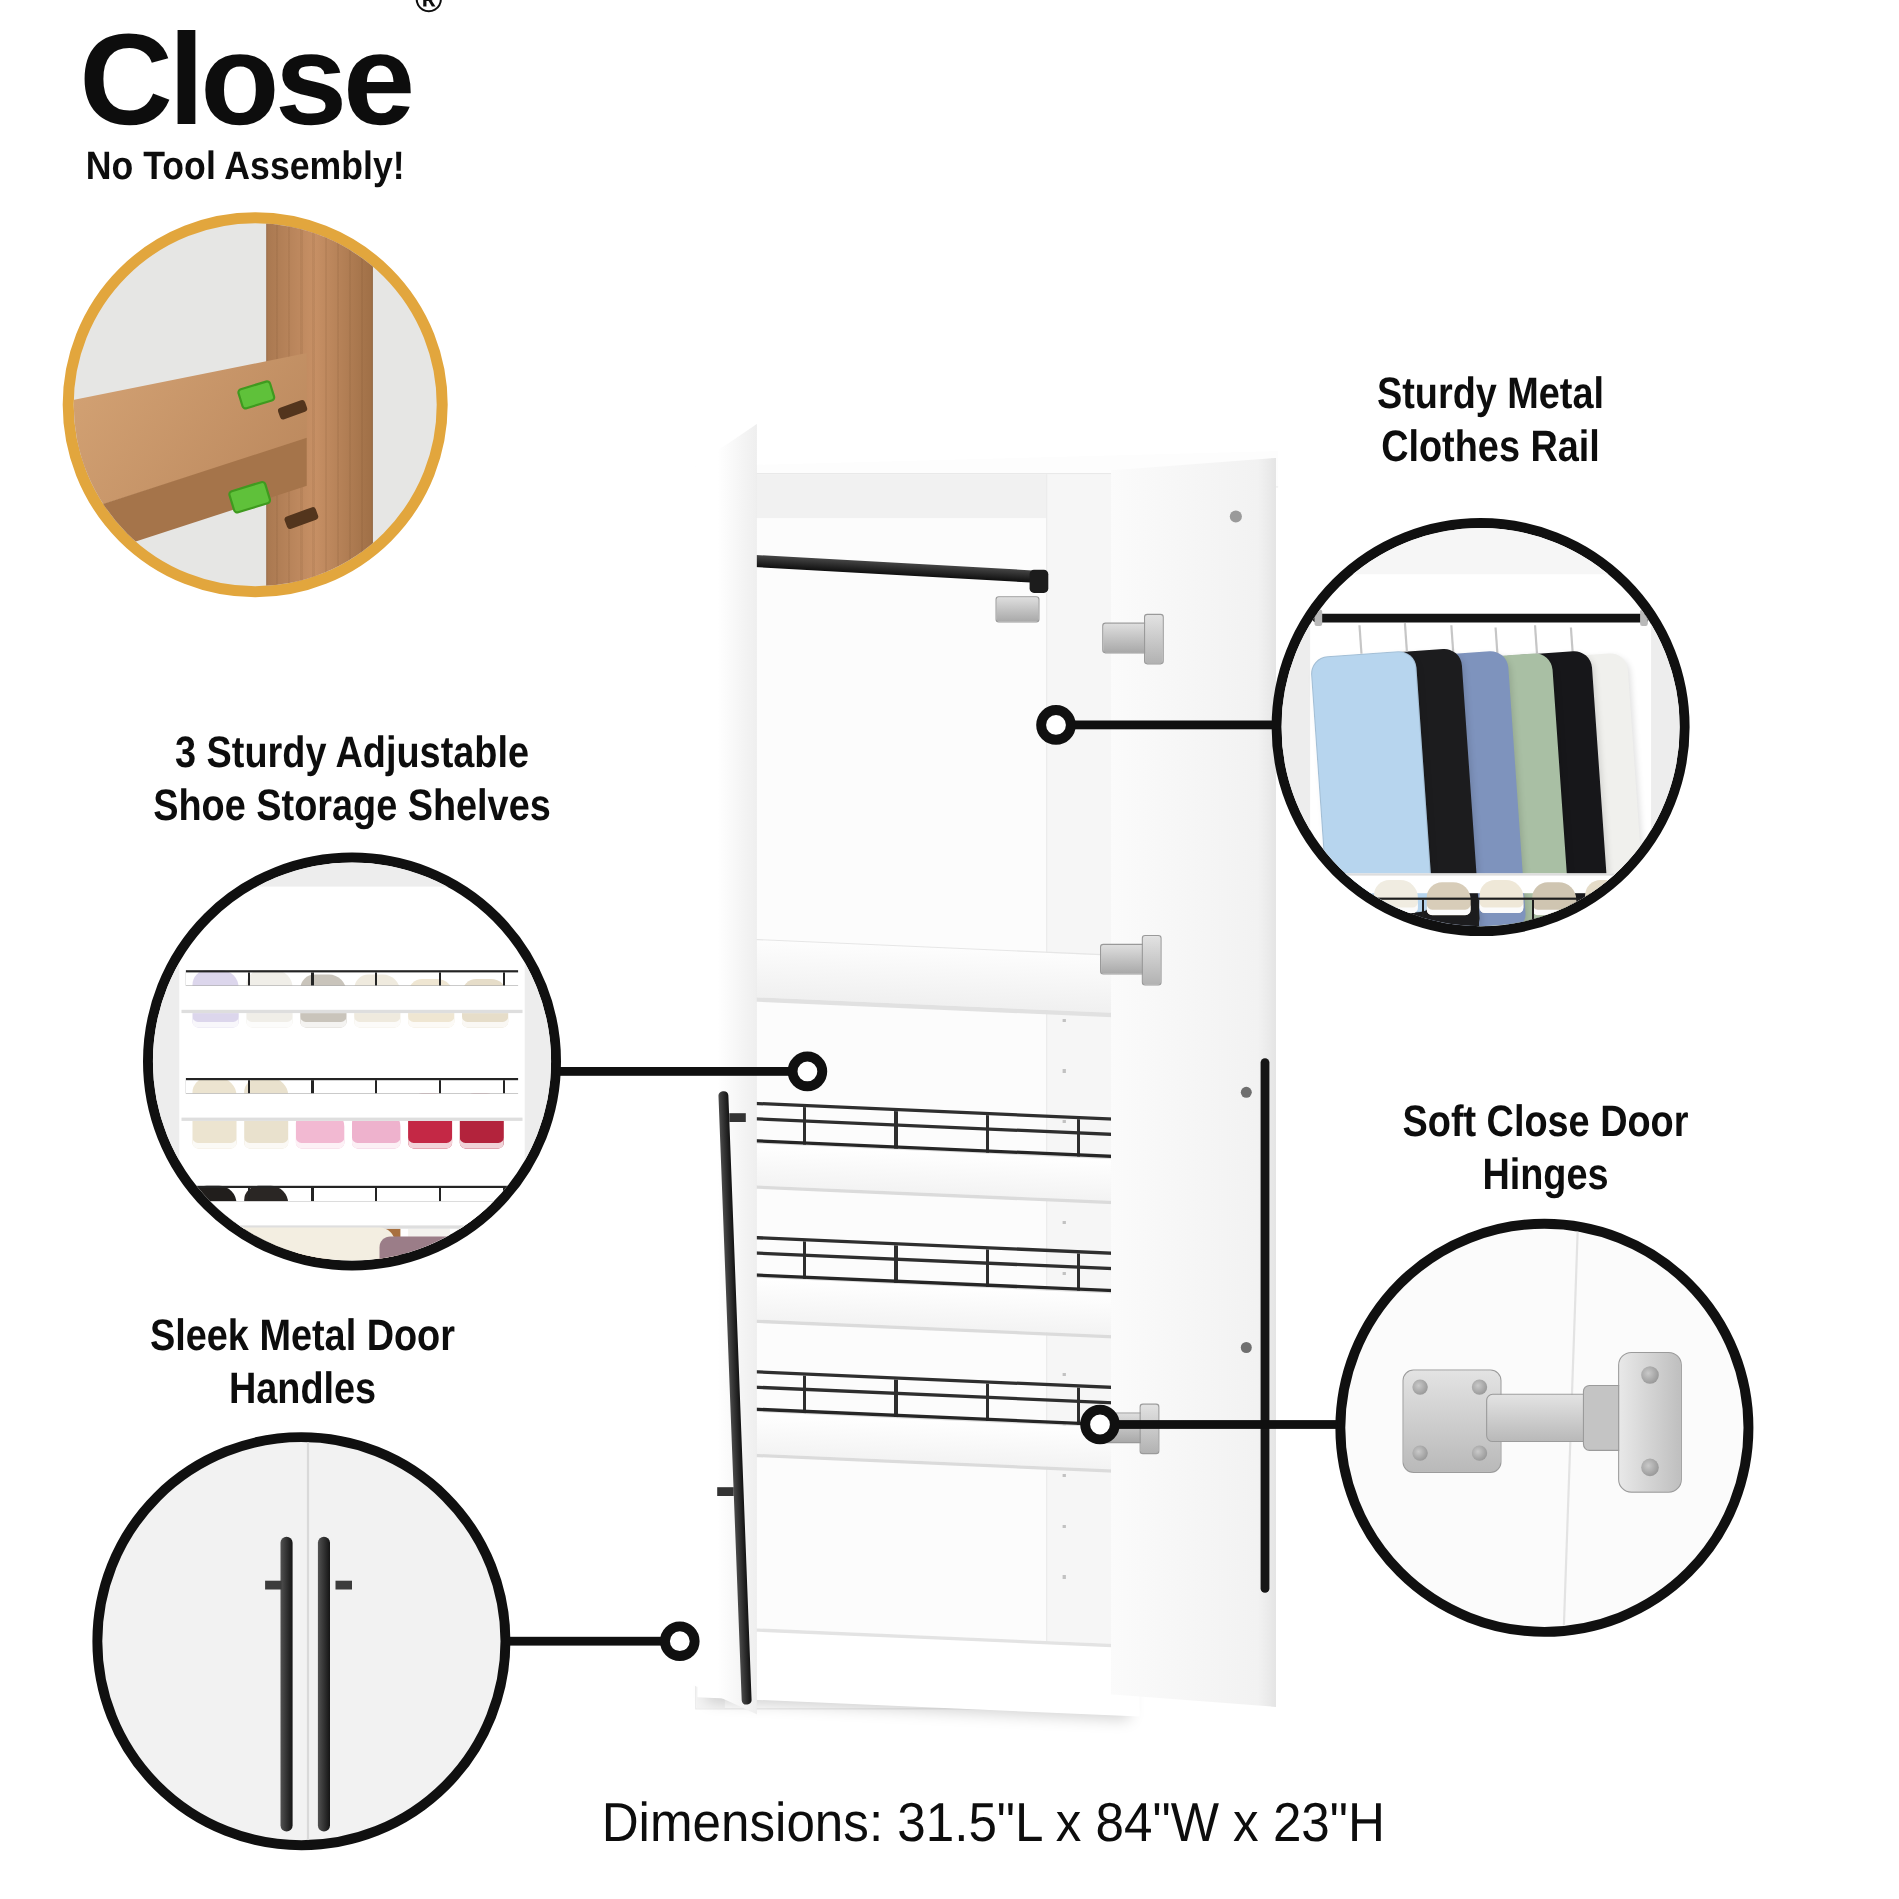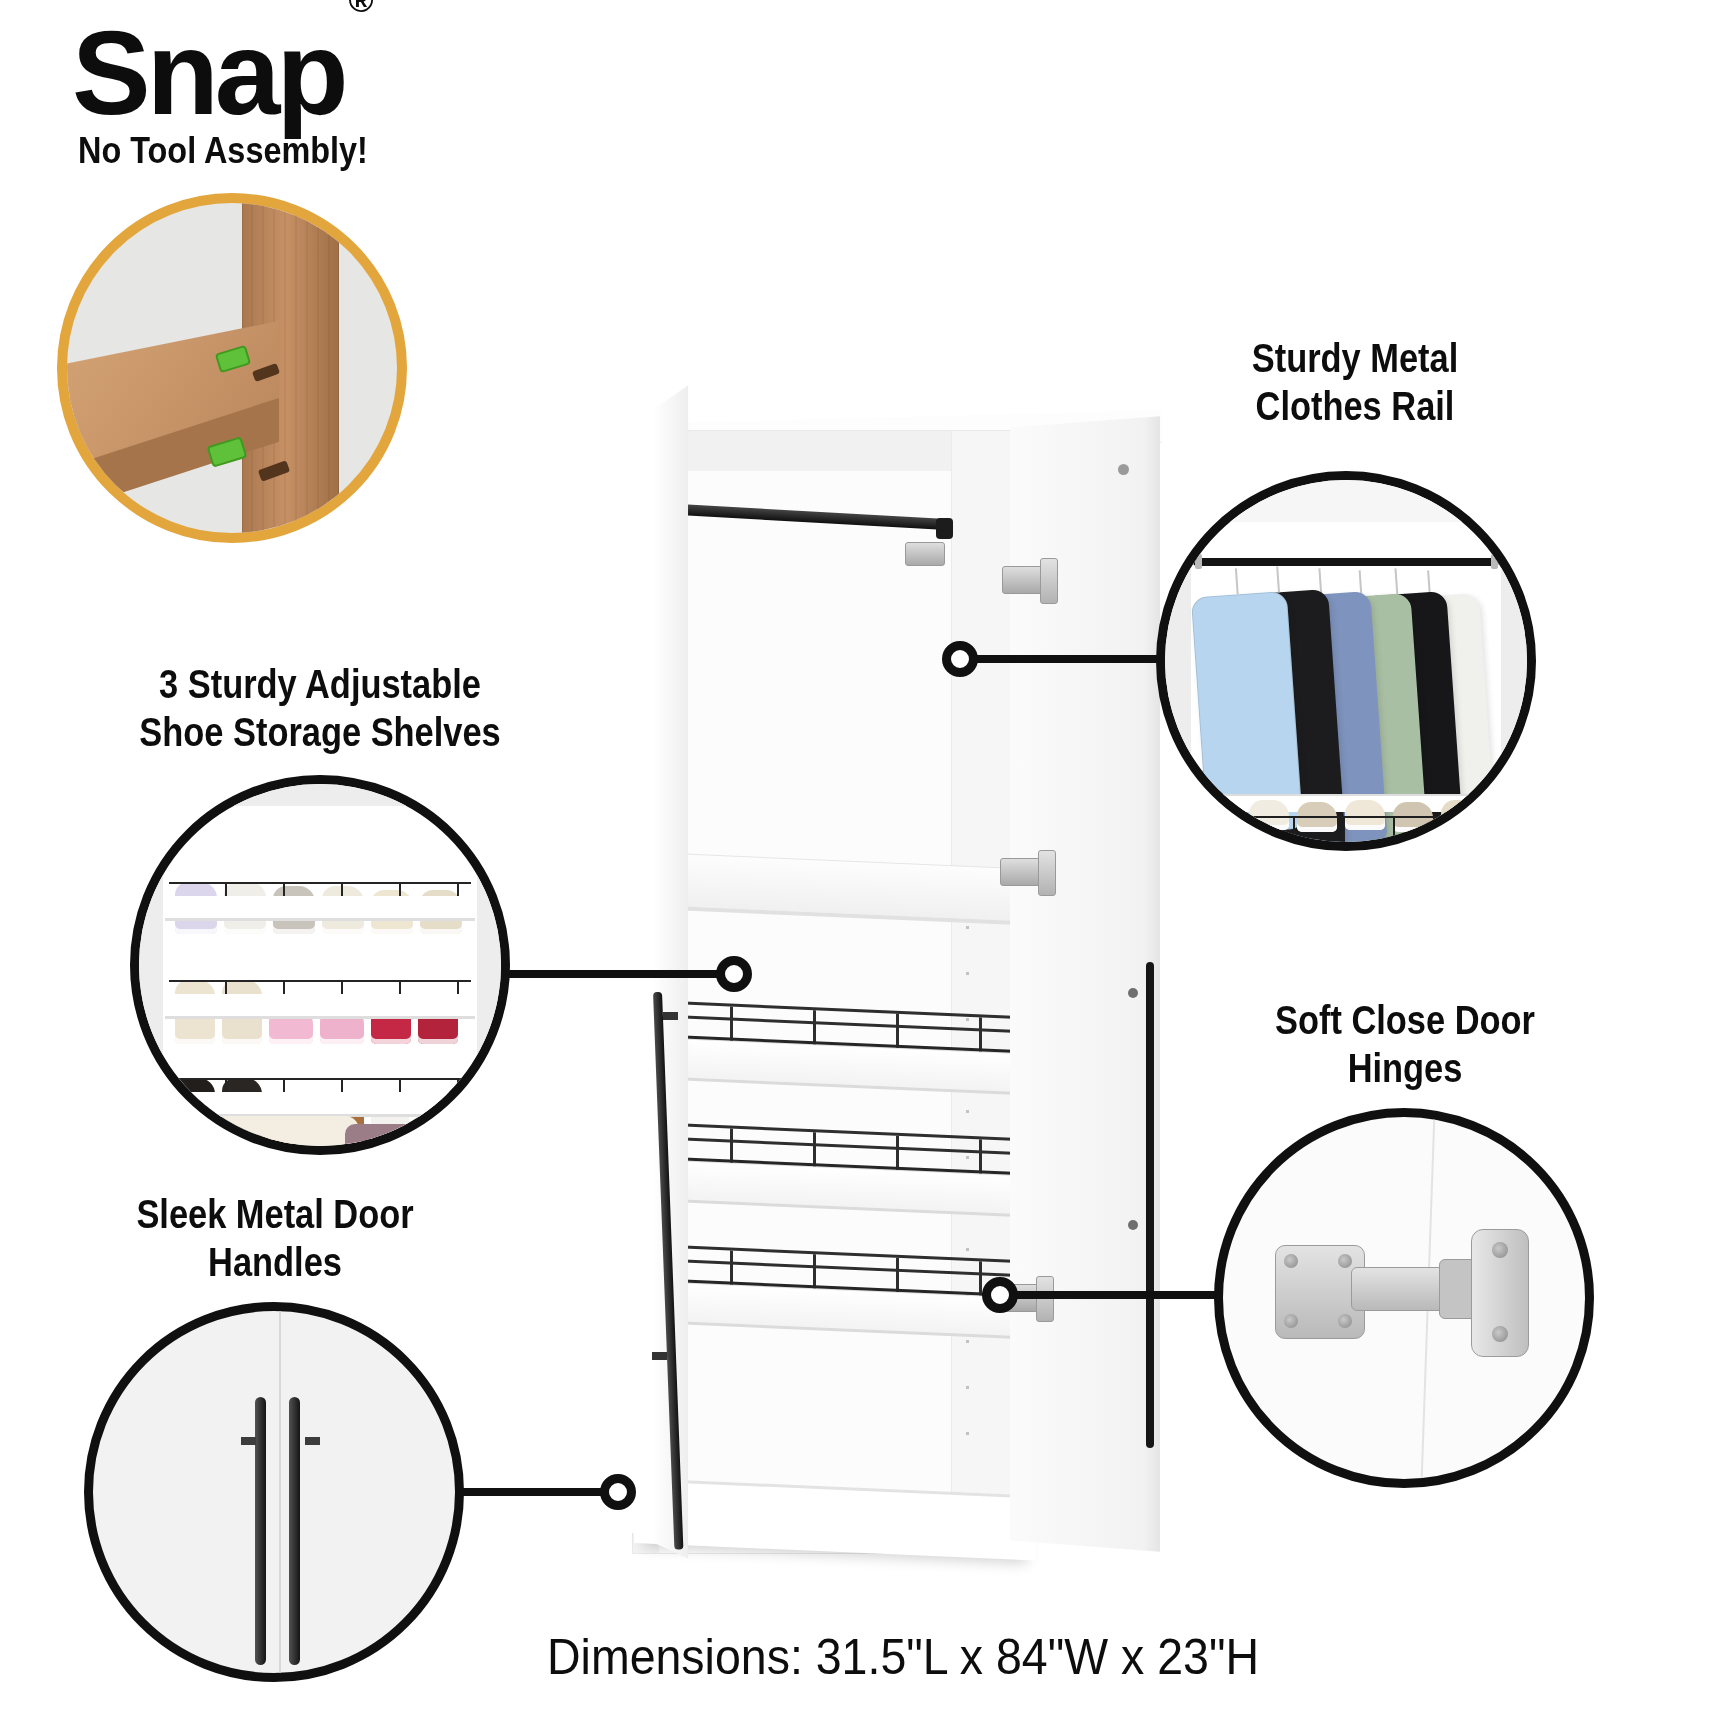--- a/index.html
+++ b/index.html
@@ -105,21 +105,21 @@
   .slot{position:absolute;background:#53351d;border-radius:3px;transform:rotate(-20deg);}
 
   .dims{left:413px;top:1628px;width:980px;text-align:center;font-size:50px;font-weight:400;
         transform:scaleX(.93);transform-origin:center top;white-space:nowrap;}
 </style>
 </head>
 <body>
 
 <div id="canvas">
 
-  <div class="abs logo"><span>Snap</span><sup>®</sup></div>
+  <div class="abs logo"><span>Close</span><sup>®</sup></div>
   <div class="abs tagline">No Tool Assembly!</div>
 
   <div class="abs goldcircle" style="left:57px;top:193px;width:350px;height:350px;">
     <div class="abs wpost"></div>
     <div class="abs wgrain"></div>
     <div class="abs wshelf-top"></div>
     <div class="abs wshelf-front"></div>
     <span class="slot" style="left:186px;top:164px;width:26px;height:11px;"></span>
     <span class="slot" style="left:192px;top:262px;width:30px;height:12px;"></span>
     <span class="clip" style="left:150px;top:146px;width:28px;height:16px;"></span>

